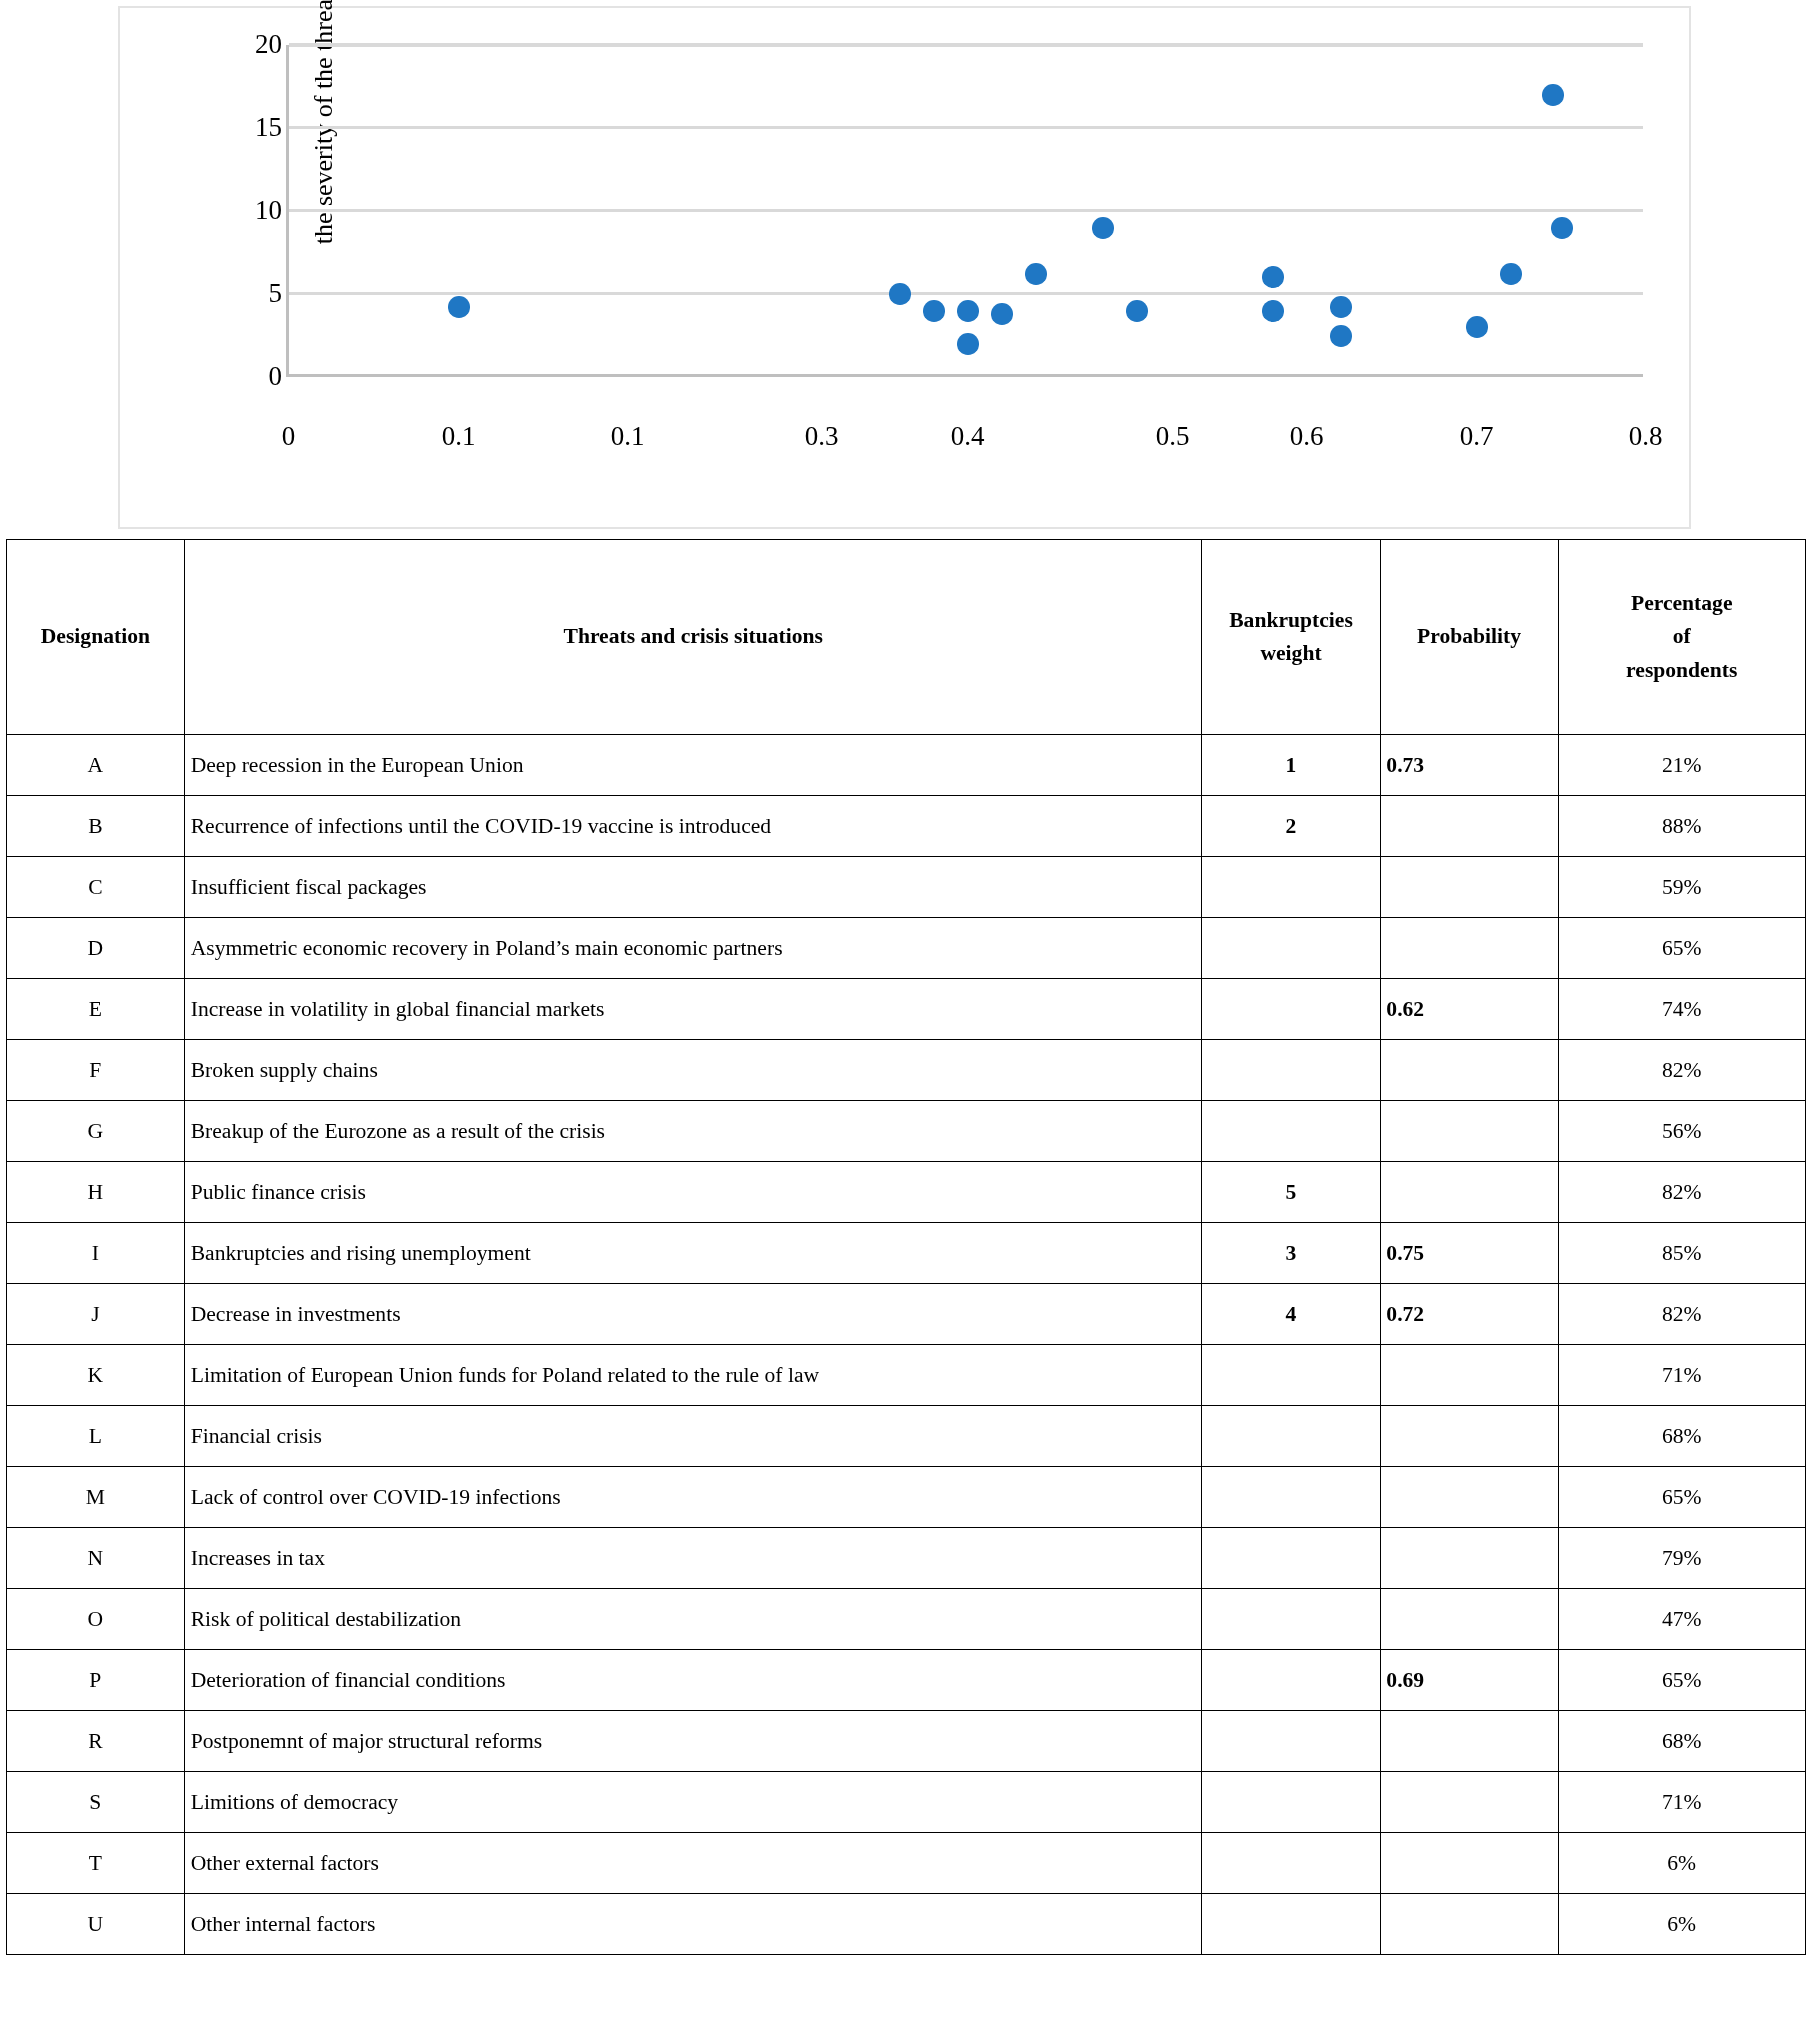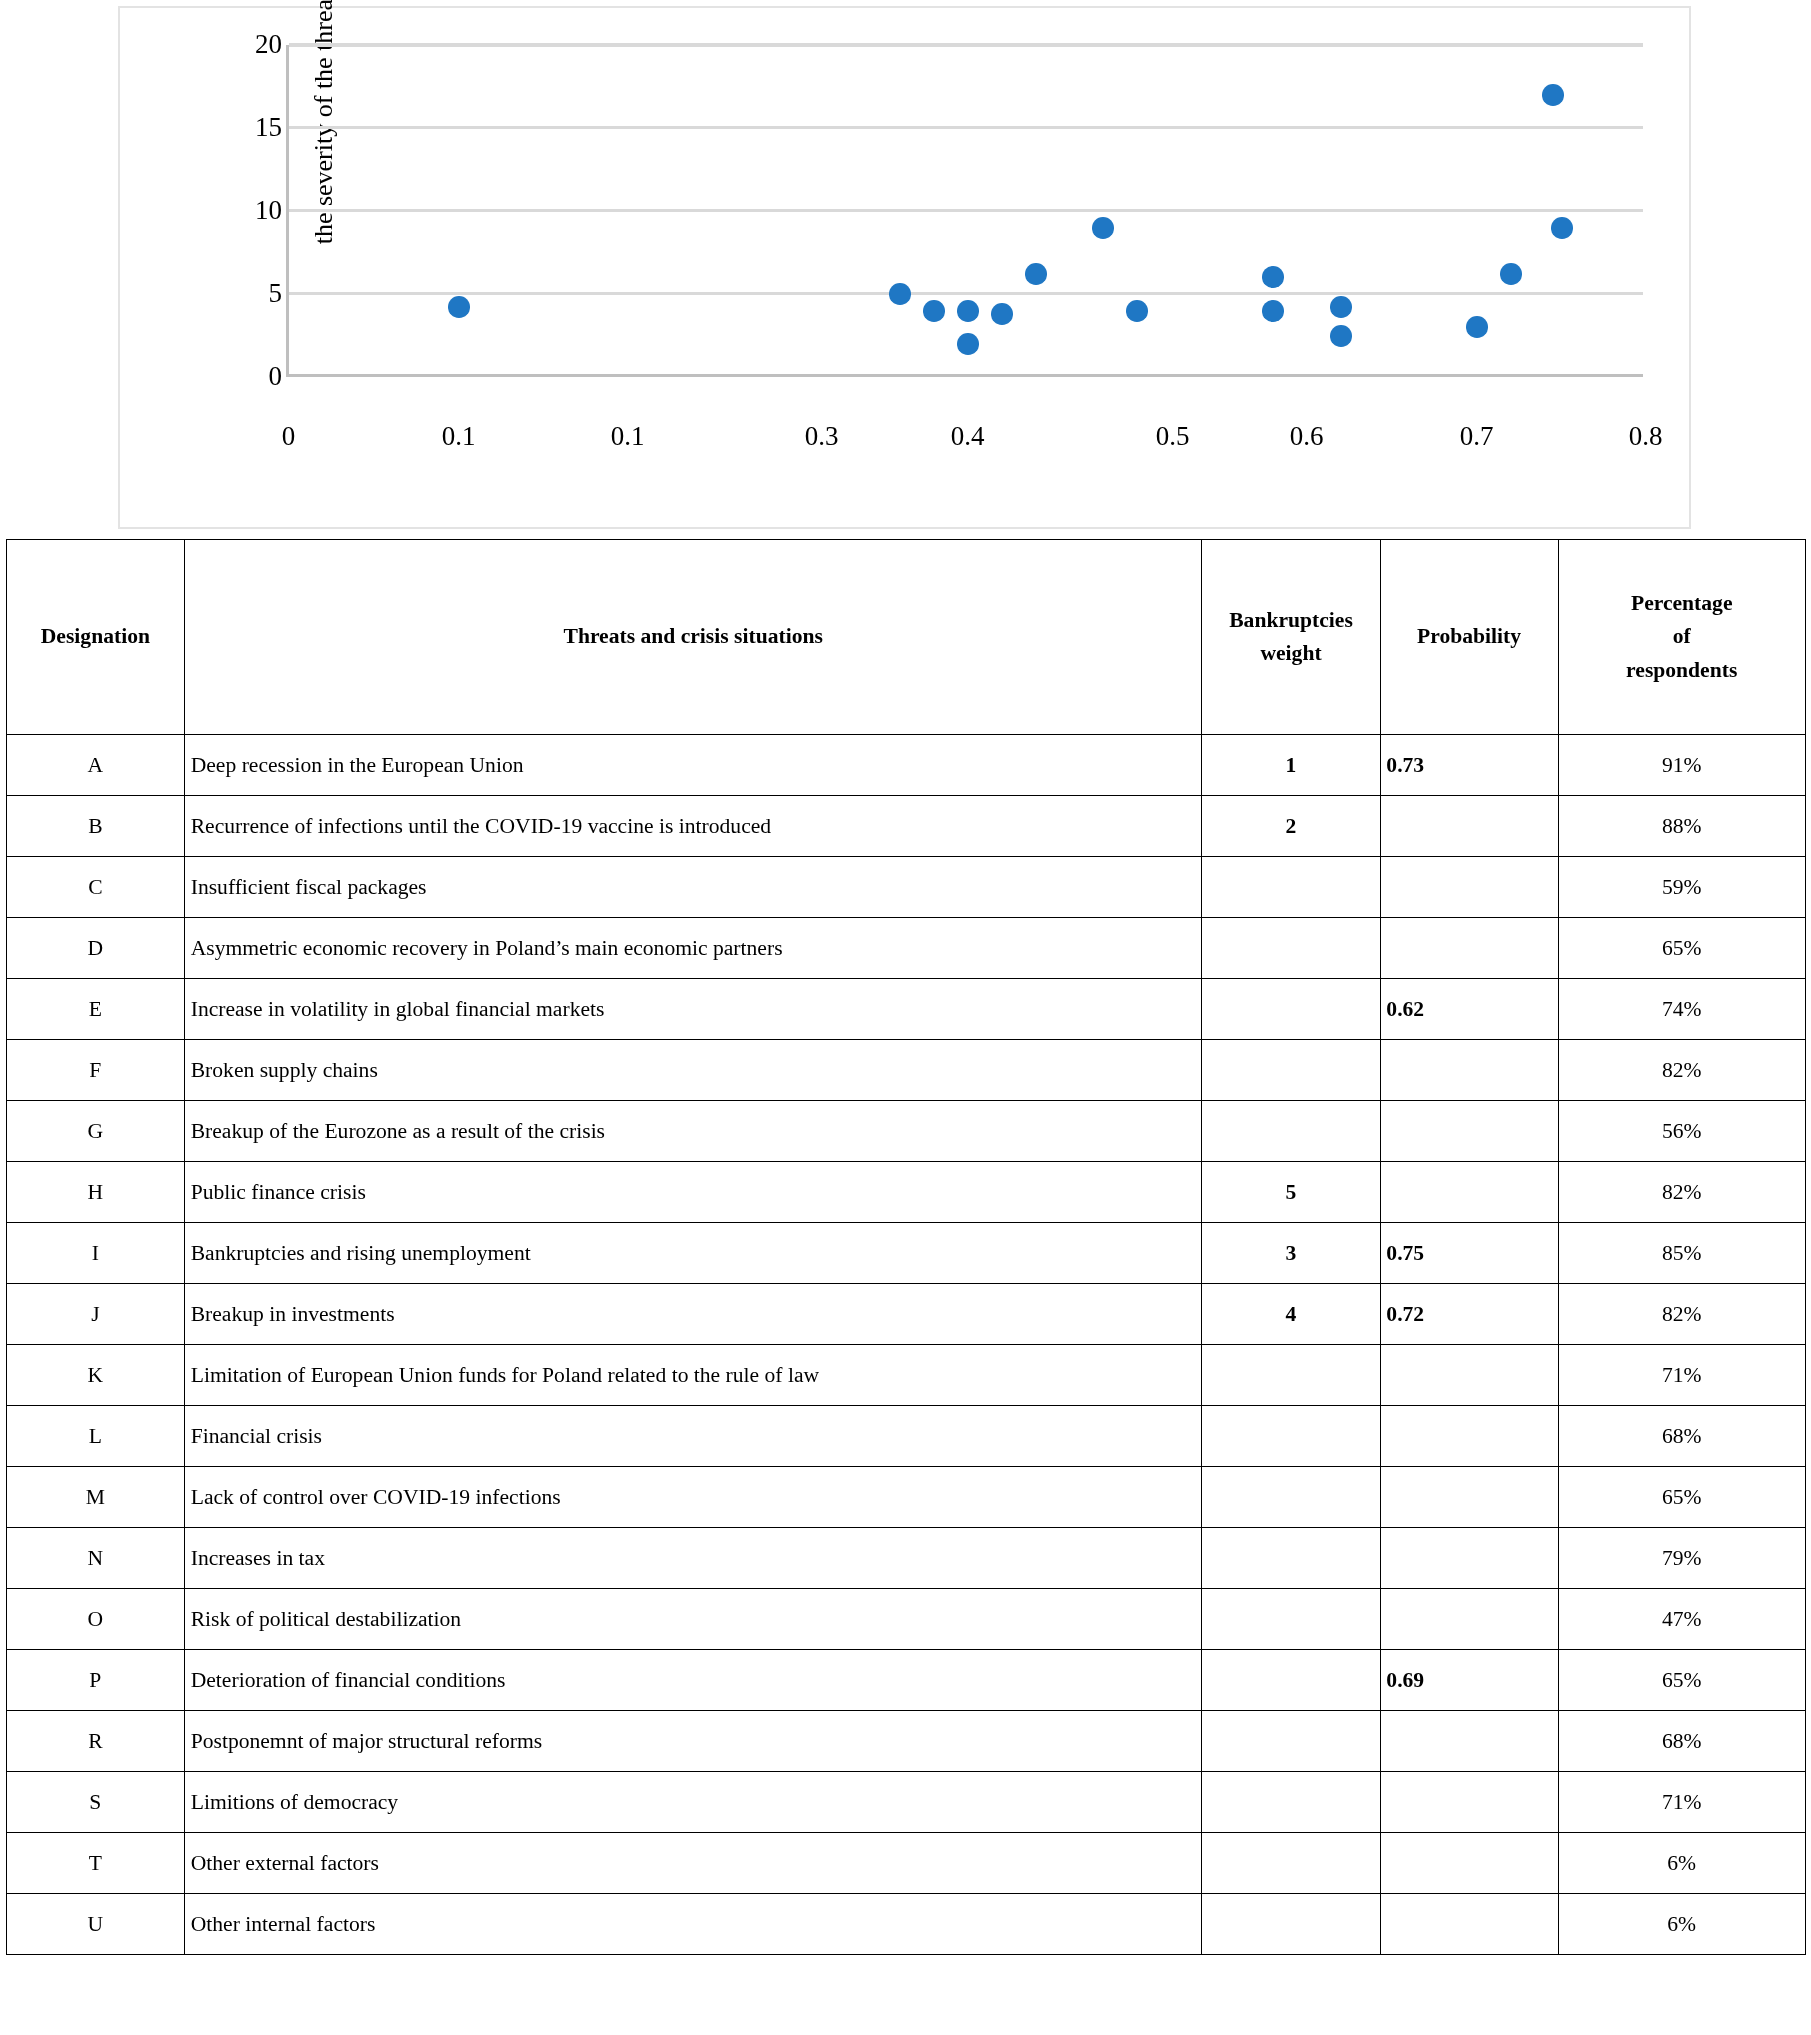--- a/index.html
+++ b/index.html
@@ -178,21 +178,21 @@
       <th class="col-prob">Probability</th>
       <th class="col-pct"><span>Percentage</span><br><span>of</span><br><span>respondents</span></th>
     </tr>
   </thead>
   <tbody id="table-body">
       <tr>
         <td class="c-desig">A</td>
         <td class="c-threat">Deep recession in the European Union</td>
         <td class="c-weight">1</td>
         <td class="c-prob">0.73</td>
-        <td class="c-pct">91%</td>
+        <td class="c-pct">21%</td>
       </tr>
       <tr>
         <td class="c-desig">B</td>
         <td class="c-threat">Recurrence of infections until the COVID-19 vaccine is introduced</td>
         <td class="c-weight">2</td>
         <td class="c-prob"></td>
         <td class="c-pct">88%</td>
       </tr>
       <tr>
         <td class="c-desig">C</td>
@@ -238,21 +238,21 @@
       </tr>
       <tr>
         <td class="c-desig">I</td>
         <td class="c-threat">Bankruptcies and rising unemployment</td>
         <td class="c-weight">3</td>
         <td class="c-prob">0.75</td>
         <td class="c-pct">85%</td>
       </tr>
       <tr>
         <td class="c-desig">J</td>
-        <td class="c-threat">Breakup in investments</td>
+        <td class="c-threat">Decrease in investments</td>
         <td class="c-weight">4</td>
         <td class="c-prob">0.72</td>
         <td class="c-pct">82%</td>
       </tr>
       <tr>
         <td class="c-desig">K</td>
         <td class="c-threat">Limitation of European Union funds for Poland related to the rule of law</td>
         <td class="c-weight"></td>
         <td class="c-prob"></td>
         <td class="c-pct">71%</td>

